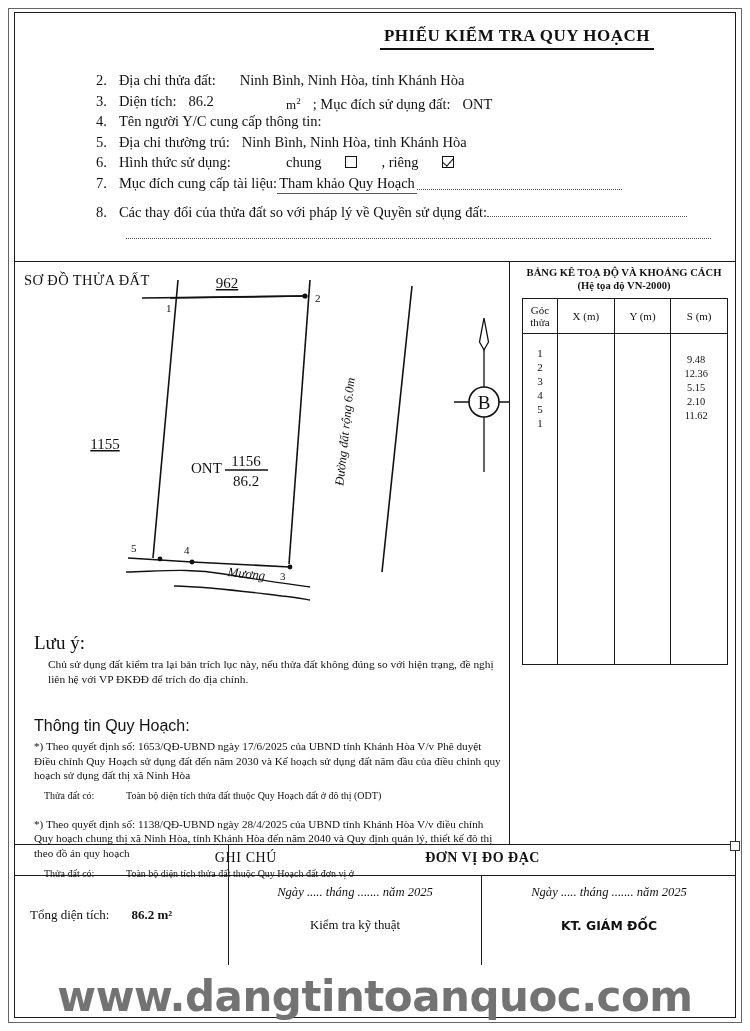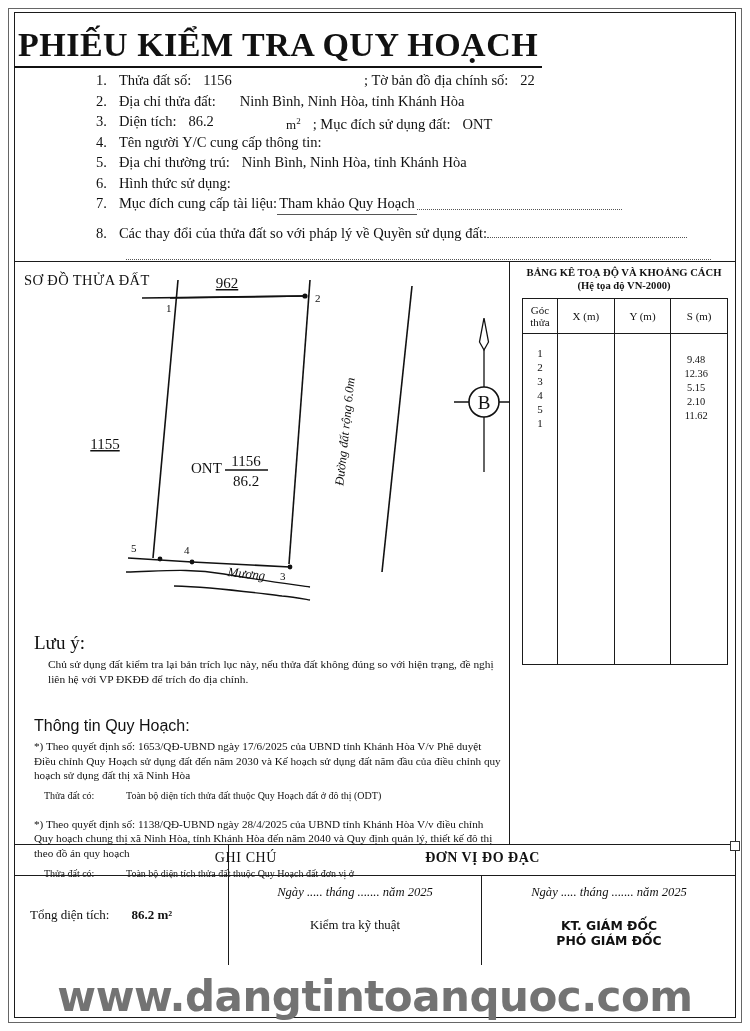--- a/index.html
+++ b/index.html
@@ -20,22 +20,22 @@
     position:absolute;left:14px;top:12px;width:722px;height:1006px;
     border:1.6px solid #1b1b1b;box-sizing:border-box;background:#fff;
   }
 
   
   .header-block{
     position:absolute;left:14px;top:12px;width:722px;height:250px;
     box-sizing:border-box;border-bottom:1.6px solid #1b1b1b;
   }
   .doc-title{
-    position:absolute;left:0;top:14px;width:640px;text-align:left;
-    font-size:34px;font-weight:bold;letter-spacing:.5px;
+    position:absolute;left:0;top:14px;width:640px;text-align:right;
+    font-size:17px;font-weight:bold;letter-spacing:.5px;
   }
   .doc-title span{ border-bottom:2px solid #111; padding:0 4px 2px 4px; display:inline-block;}
   .fields{position:absolute;left:82px;top:58px;width:640px;font-size:14.5px;line-height:20.5px;}
   .f-row{position:relative;height:20.5px;white-space:nowrap;}
   .f-num{display:inline-block;}
   .lbl{display:inline-block;}
   .val{display:inline-block;}
   .gap-a{display:inline-block;width:12px;}
   .right-part{position:absolute;left:268px;top:0;}
   .unit-m2{font-size:13px;}
@@ -134,44 +134,41 @@
   <div class="frame-inner"></div>
 
   <div class="header-block">
 
     <div class="doc-title">
       <span>PHIẾU KIỂM TRA QUY HOẠCH</span>
     </div>
 
     <div class="fields">
 
-      <div class="f-row">
-        <span class="f-num">1.</span><span class="gap-a"></span><span class="lbl">Thửa đất số:</span><span class="gap-a"></span><span class="val">1156</span>
-        <span class="right-part"><span>; Tờ bản đồ địa chính số:</span><span class="gap-a"></span><span>22</span></span>
-      </div>
 
       <div class="f-row">
         <span class="f-num">2.</span><span class="gap-a"></span><span class="lbl">Địa chỉ thửa đất:</span><span class="gap-a"></span><span class="gap-a"></span><span class="val">Ninh Bình, Ninh Hòa, tỉnh Khánh Hòa</span>
       </div>
 
       <div class="f-row">
         <span class="f-num">3.</span><span class="gap-a"></span><span class="lbl">Diện tích:</span><span class="gap-a"></span><span class="val">86.2</span>
         <span class="right-part" style="left:190px;"><span class="unit-m2">m<sup>2</sup></span><span class="gap-a"></span><span>; Mục đích sử dụng đất:</span><span class="gap-a"></span><span>ONT</span></span>
       </div>
 
       <div class="f-row">
         <span class="f-num">4.</span><span class="gap-a"></span><span class="lbl">Tên người Y/C cung cấp thông tin:</span><span class="gap-a"></span><span class="val"></span>
       </div>
 
       <div class="f-row">
         <span class="f-num">5.</span><span class="gap-a"></span><span class="lbl">Địa chỉ thường trú:</span><span class="gap-a"></span><span class="val">Ninh Bình, Ninh Hòa, tỉnh Khánh Hòa</span>
       </div>
 
       <div class="f-row">
         <span class="f-num">6.</span><span class="gap-a"></span><span class="lbl">Hình thức sử dụng:</span>
+        <span class="right-part" style="left:190px;"><span>chung</span><span class="gap-a"></span><span class="gap-a"></span><span class="cb"></span><span class="gap-a"></span><span class="gap-a"></span><span>, riêng</span><span class="gap-a"></span><span class="gap-a"></span><span class="cb checked"></span></span>
       </div>
 
       <div class="f-row">
         <span class="f-num">7.</span><span class="gap-a"></span><span class="lbl">Mục đích cung cấp tài liệu:</span><span class="underline-val">Tham khảo Quy Hoạch</span><span class="dotline" style="width:205px;"></span>
       </div>
 
       <div class="f-row" style="height:29px;">
         <span class="f-num" style="position:relative;top:9px;">8.</span><span class="gap-a"></span><span class="lbl" style="position:relative;top:9px;">Các thay đổi của thửa đất so với pháp lý về Quyền sử dụng đất:</span><span class="dotline" style="width:200px;position:relative;top:7px;"></span>
       </div>
       <div class="f-row">
@@ -325,19 +322,18 @@
     </div>
 
     <div class="sig-c2">
       <div class="dateline">Ngày ..... tháng ....... năm 2025</div>
       <div class="roleline">Kiểm tra kỹ thuật</div>
     </div>
 
     <div class="sig-c3">
       <div class="dateline">Ngày ..... tháng ....... năm 2025</div>
       <div class="roleline bold">KT. GIÁM ĐỐC</div>
-      <div class="roleline bold" style="margin-top:0;">PHÓ GIÁM ĐỐC</div>
     </div>
   </div>
 
   <div class="watermark">www.dangtintoanquoc.com</div>
 
 </div>
 
 </body></html>

